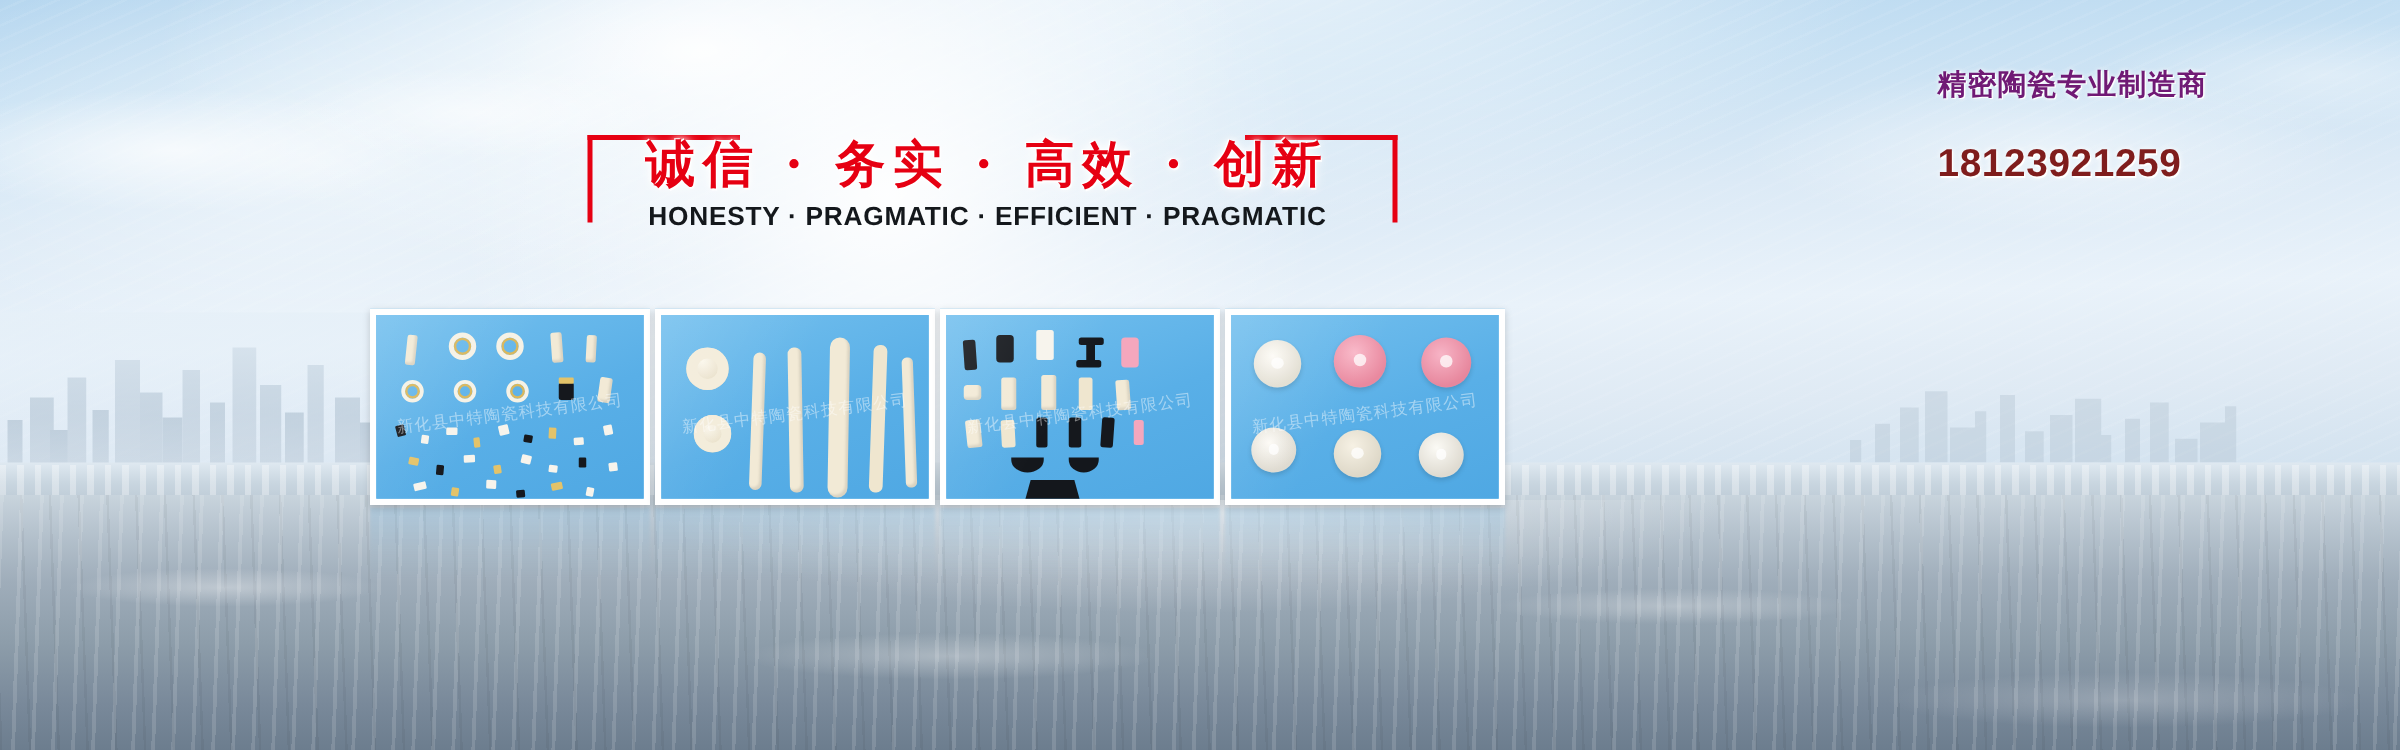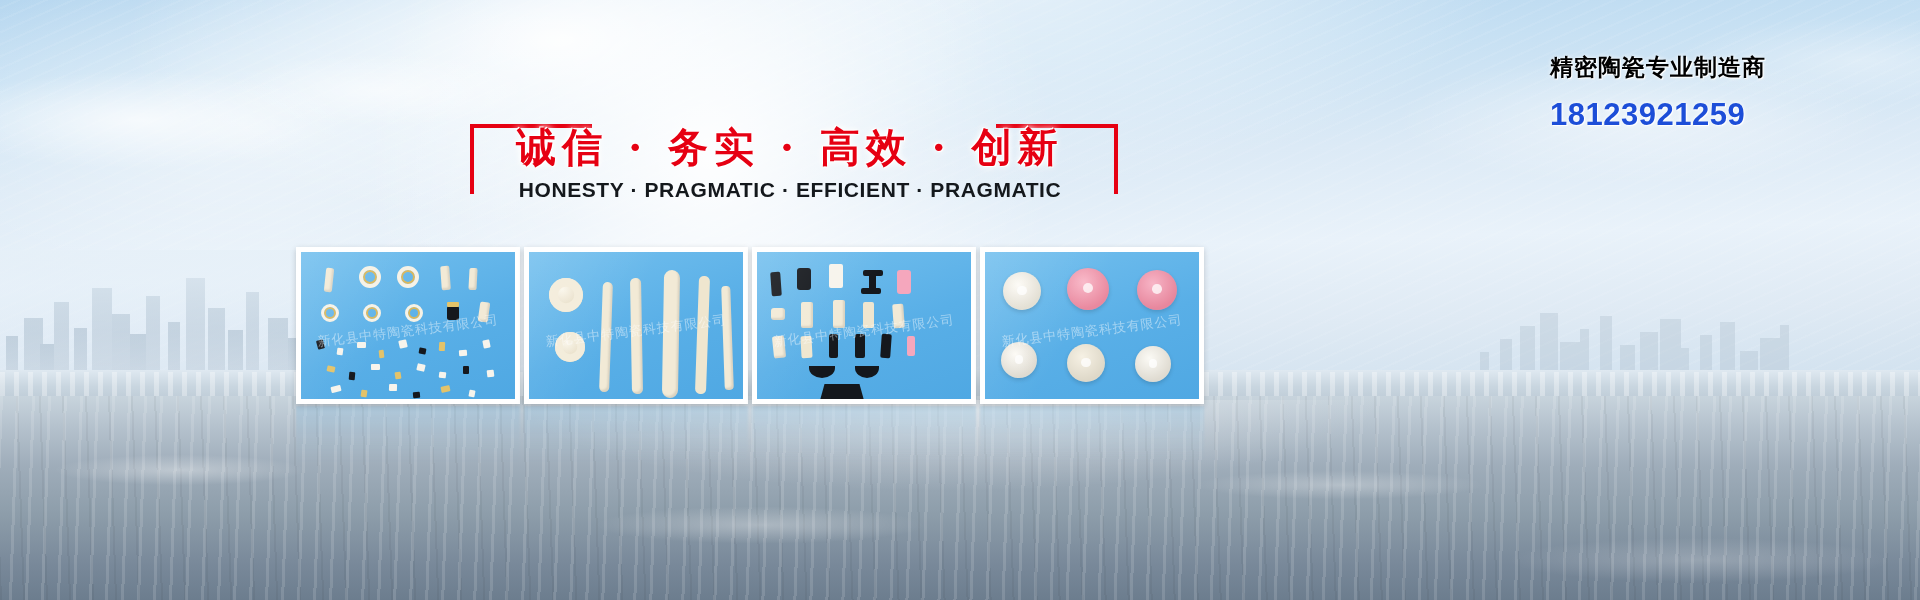--- a/index.html
+++ b/index.html
@@ -83,21 +83,21 @@
   .beach-pools {
     position:absolute; left:0; top:430px; width:1920px; height:170px;
     background:
       radial-gradient(ellipse 180px 22px at 180px 40px, rgba(255,255,255,.35), rgba(255,255,255,0) 70%),
       radial-gradient(ellipse 230px 26px at 760px 95px, rgba(255,255,255,.3), rgba(255,255,255,0) 72%),
       radial-gradient(ellipse 200px 20px at 1340px 55px, rgba(255,255,255,.28), rgba(255,255,255,0) 72%),
       radial-gradient(ellipse 260px 30px at 1700px 130px, rgba(255,255,255,.22), rgba(255,255,255,0) 74%);
   }
 
   
-  .slogan-wrap { position:absolute; left:470px; top:116px; width:640px; height:95px; }
+  .slogan-wrap { position:absolute; left:470px; top:100px; width:640px; height:95px; }
   .bracket-l, .bracket-r { position:absolute; width:122px; height:70px; }
   .bracket-l { left:0; top:8px; border-top:4px solid #e60012; border-left:4px solid #e60012; }
   .bracket-r { right:-8px; top:8px; border-top:4px solid #e60012; border-right:4px solid #e60012; }
   .bracket-l::after, .bracket-r::after { content:""; position:absolute; }
   .slogan-cn {
     position:absolute; left:0; top:4px; width:640px;
     text-align:center;
     font-family:"DejaVu Serif", serif;
     font-size:40px; font-weight:bold; letter-spacing:6px;
     color:#e60012;
@@ -108,31 +108,31 @@
     position:absolute; left:0; top:62px; width:640px;
     text-align:center;
     font-size:21px; font-weight:bold; letter-spacing:.6px;
     color:#14181c;
     white-space:nowrap;
   }
 
   
   .contact { position:absolute; right:40px; top:52px; text-align:left; width:330px; }
   .contact .line1 {
-    font-size:23px; font-weight:bold; color:#000000; letter-spacing:1px;
+    font-size:23px; font-weight:bold; color:#701a75; letter-spacing:1px;
     text-shadow:0 0 4px #fff, 1px 1px 0 #fff;
-    margin-bottom:14px;
+    margin-bottom:30px;
   }
   .contact .line2 {
     font-size:23px; font-weight:bold; color:#e60012; letter-spacing:1px;
     text-shadow:0 0 4px #fff, 1px 1px 0 #fff;
     margin-bottom:6px;
   }
   .contact .phone {
-    font-size:31px; font-weight:bold; color:#1d4ed8; letter-spacing:.5px;
+    font-size:31px; font-weight:bold; color:#7f1d1d; letter-spacing:.5px;
     text-shadow:0 0 5px #fff, 1px 1px 0 #fff;
   }
 
   
   .panels { position:absolute; left:296px; top:247px; width:1280px; height:157px; display:flex; gap:4px; }
   .panel {
     position:relative; width:224px; height:157px;
     background:#62b6ea; border:5px solid #ffffff;
     overflow:hidden;
     box-shadow:0 2px 6px rgba(0,0,0,.18);

